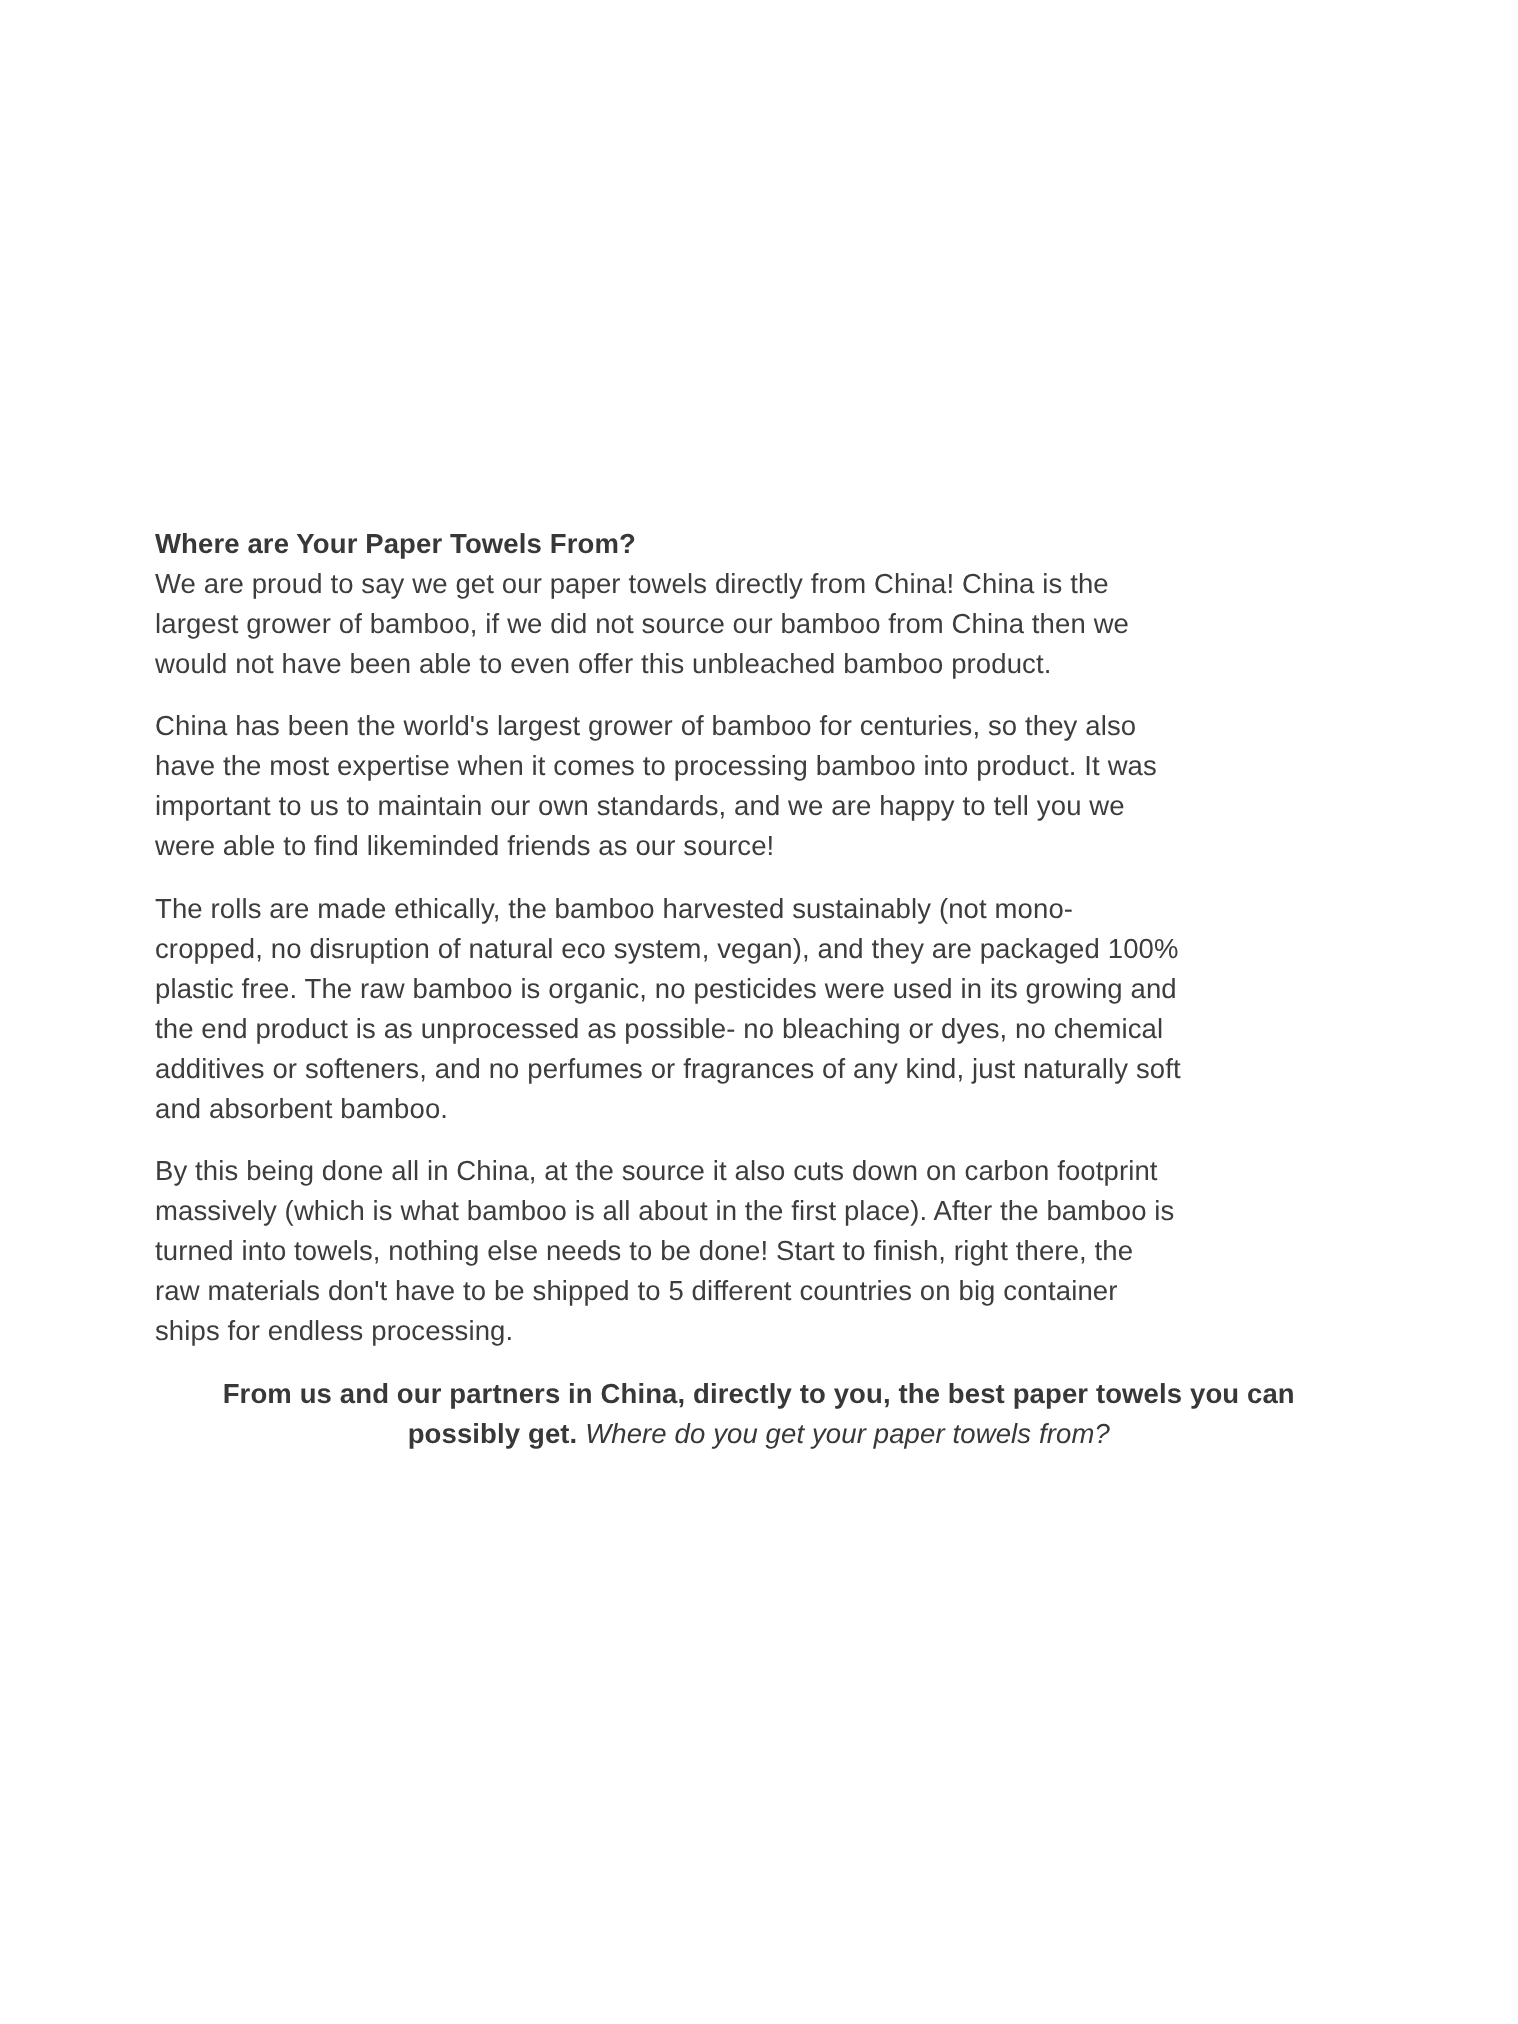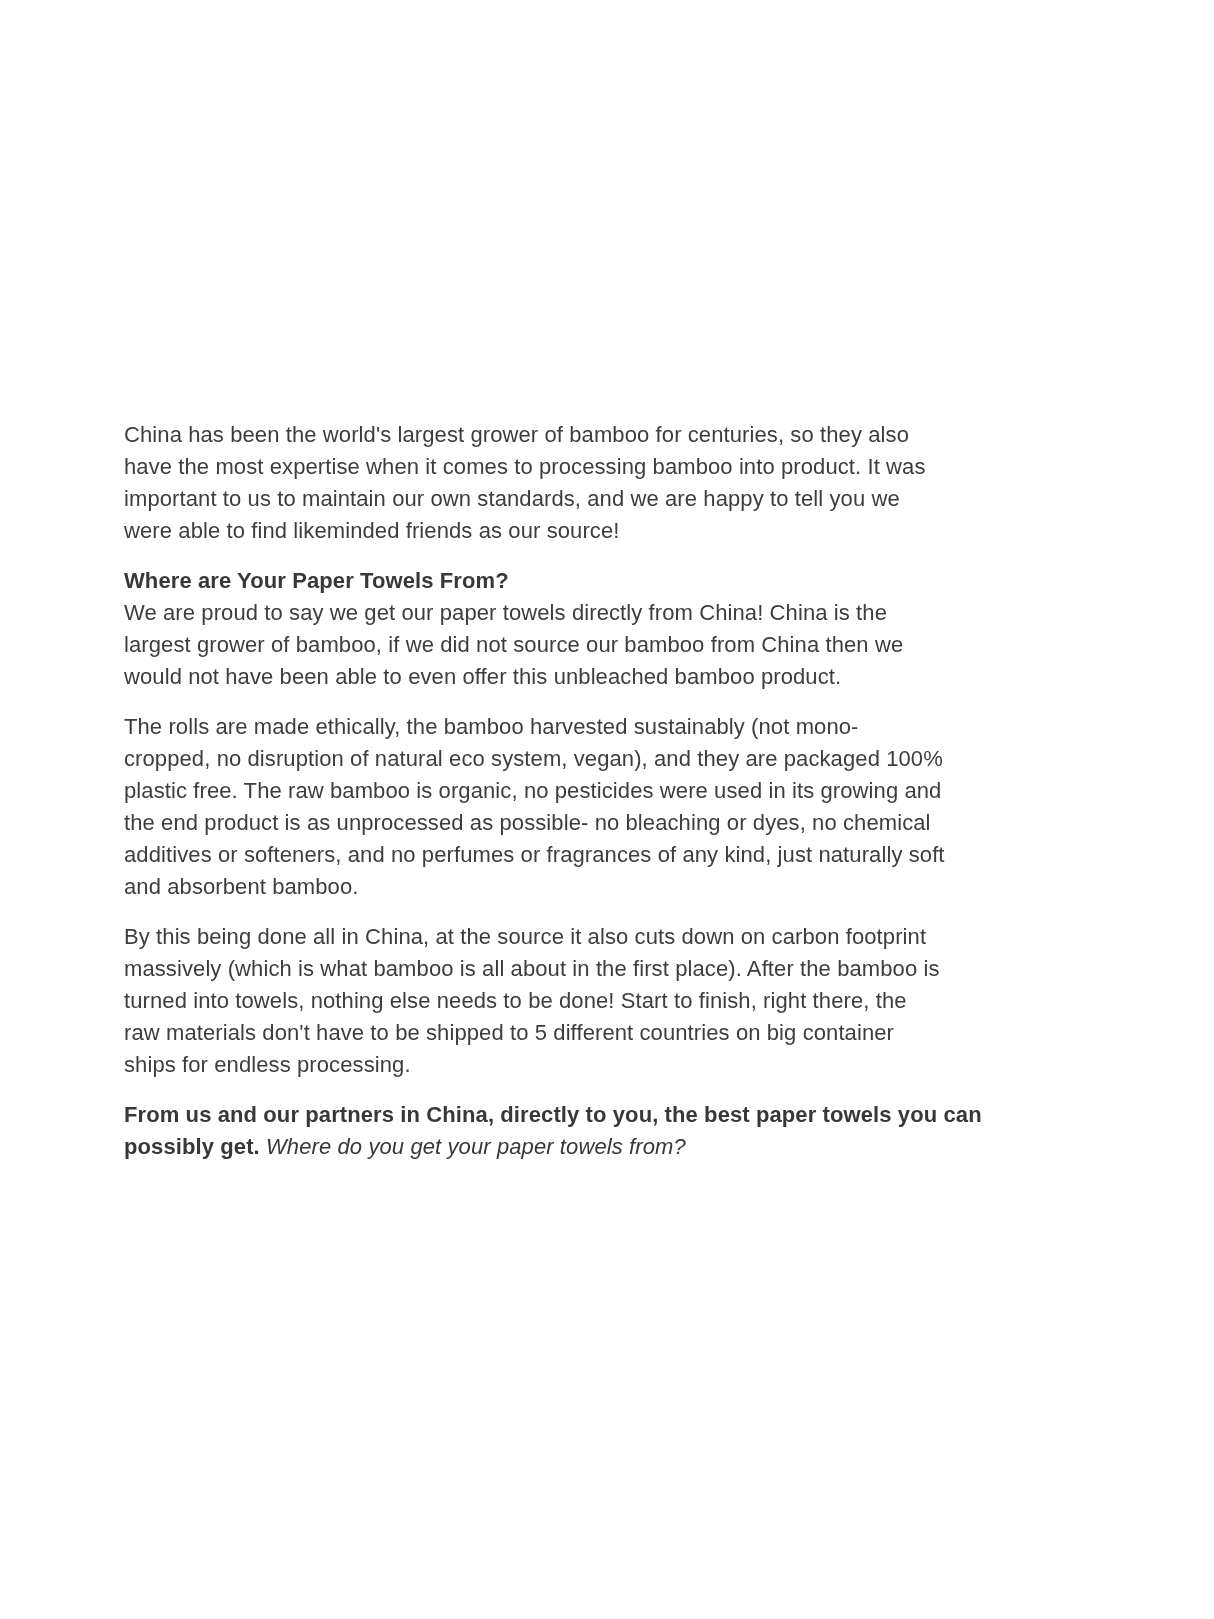--- a/index.html
+++ b/index.html
@@ -22,43 +22,43 @@
     width: 966px;
     color: #3d3d3d;
     font-size: 22px;
     line-height: 32px;
     letter-spacing: 0.1px;
   }
   .para {
     margin: 0 0 18px 0;
     white-space: pre-line; 
   }
-  .para:last-child { margin-bottom: 0; }
+  .para:last-child { margin-bottom: 0; text-align: center; }
   .heading {
     display: block;
     font-weight: 700;
     color: #383838;
   }
   .closing { font-weight: 700; color: #383838; }
   .closing em { font-style: italic; font-weight: 400; }
 </style>
 </head>
 <body>
 
 <div class="page">
   <div class="content">
 
+    <p class="para"><strong class="heading">Where are Your Paper Towels From?</strong><span>We are proud to say we get our paper towels directly from China! China is the
+largest grower of bamboo, if we did not source our bamboo from China then we
+would not have been able to even offer this unbleached bamboo product.</span></p>
+
     <p class="para">China has been the world's largest grower of bamboo for centuries, so they also
 have the most expertise when it comes to processing bamboo into product. It was
 important to us to maintain our own standards, and we are happy to tell you we
 were able to find likeminded friends as our source!</p>
-
-    <p class="para"><strong class="heading">Where are Your Paper Towels From?</strong><span>We are proud to say we get our paper towels directly from China! China is the
-largest grower of bamboo, if we did not source our bamboo from China then we
-would not have been able to even offer this unbleached bamboo product.</span></p>
 
     <p class="para">The rolls are made ethically, the bamboo harvested sustainably (not mono-
 cropped, no disruption of natural eco system, vegan), and they are packaged 100%
 plastic free. The raw bamboo is organic, no pesticides were used in its growing and
 the end product is as unprocessed as possible- no bleaching or dyes, no chemical
 additives or softeners, and no perfumes or fragrances of any kind, just naturally soft
 and absorbent bamboo.</p>
 
     <p class="para">By this being done all in China, at the source it also cuts down on carbon footprint
 massively (which is what bamboo is all about in the first place). After the bamboo is

